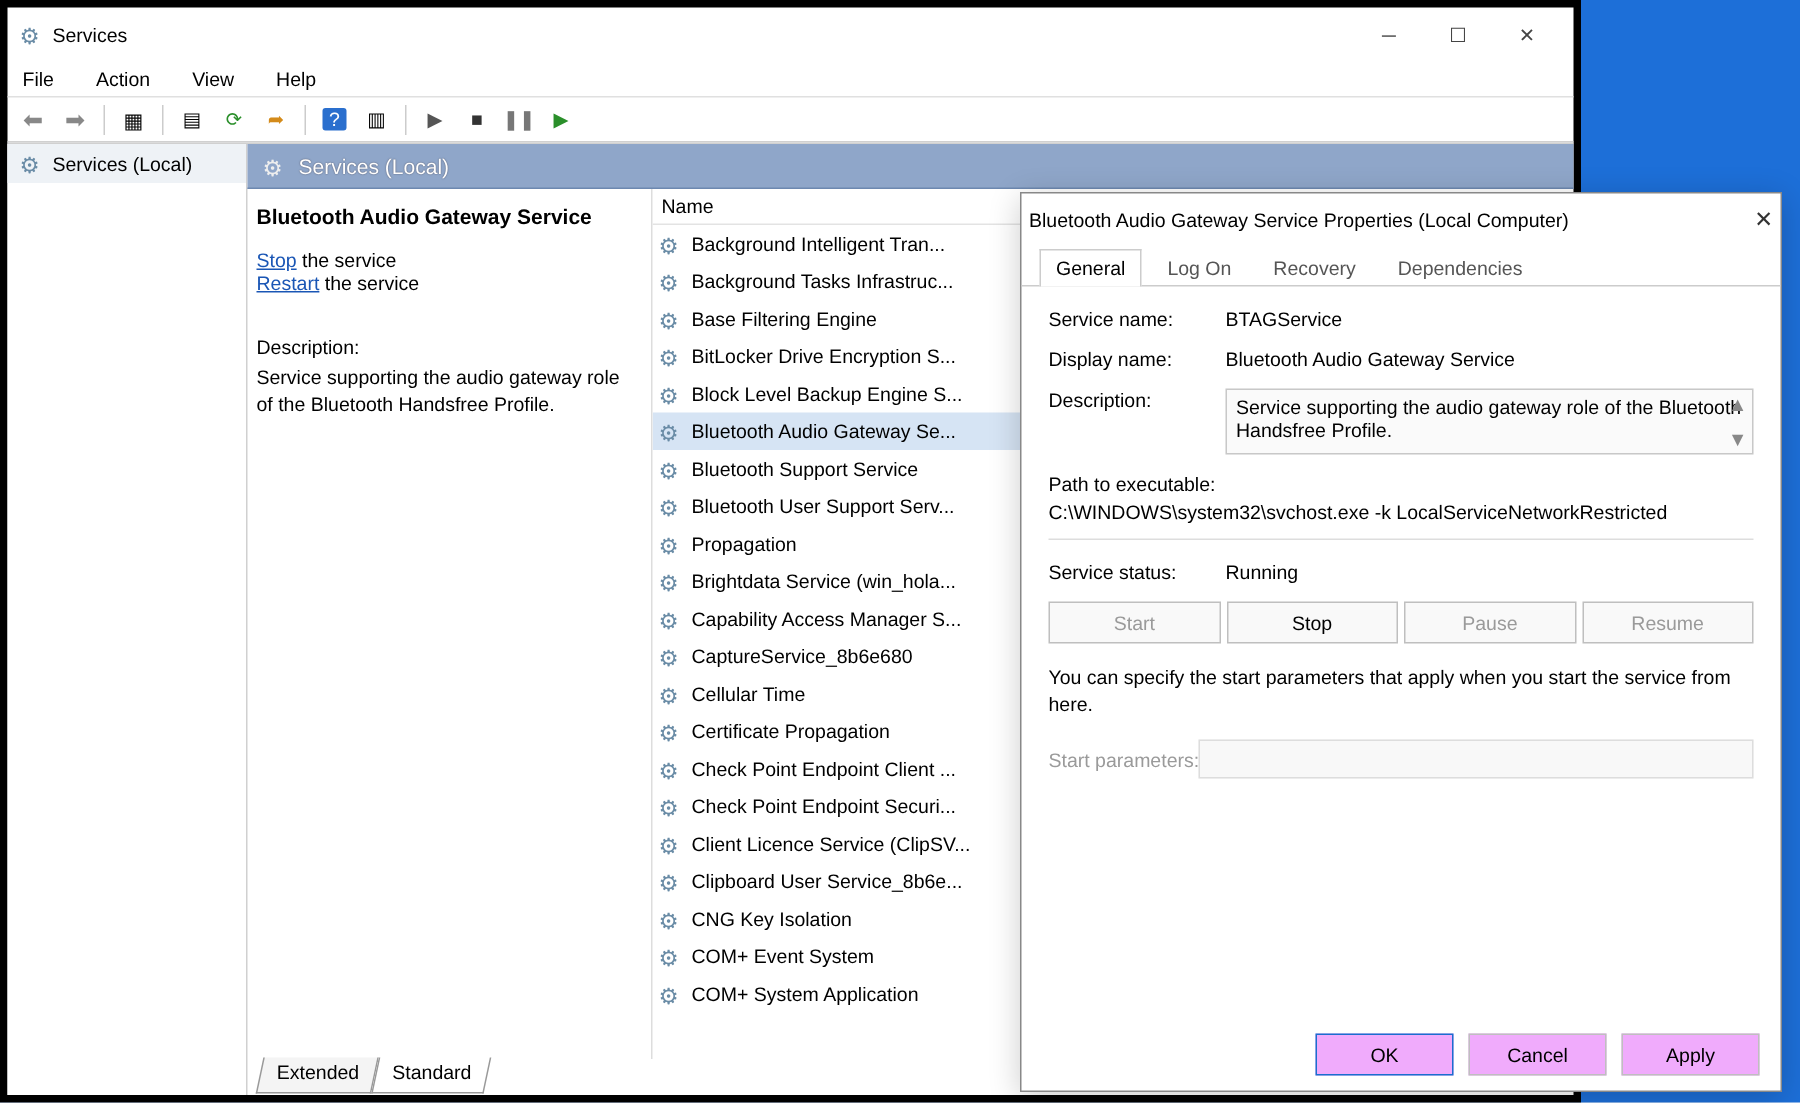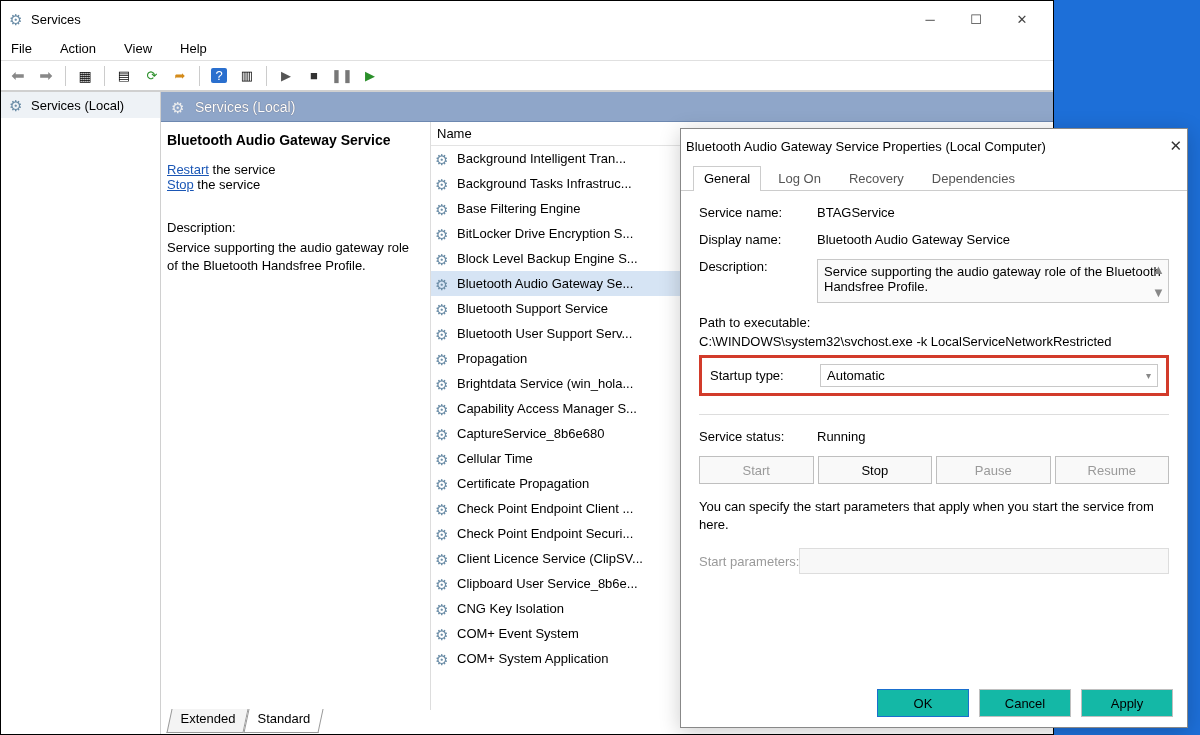--- a/index.html
+++ b/index.html
@@ -1,19 +1,19 @@
 <!DOCTYPE html>
 <html><head>
 <meta charset="utf-8">
 <style>
 * { box-sizing: border-box; margin: 0; padding: 0; font-family: "Segoe UI", Tahoma, sans-serif; font-size: 13px; }
 body { background: #1d6fd8; width: 1200px; height: 735px; overflow: hidden; position: relative; }
 
 
-.svc-window { position: absolute; left: 0; top: 0; width: 1054px; height: 735px; background: #fff; border: 1px solid #000000; }
+.svc-window { position: absolute; left: 0; top: 0; width: 1054px; height: 735px; background: #fff; border: 5px solid #000000; }
 .titlebar { height: 36px; display: flex; align-items: center; padding: 0 8px; }
 .titlebar .title { display: flex; align-items: center; gap: 6px; }
 .titlebar .ctl { margin-left: auto; display: flex; }
 .titlebar .ctl .btn { width: 46px; height: 30px; display: flex; align-items: center; justify-content: center; color: #444; }
 .gear-icon { width: 16px; height: 16px; display: inline-block; position: relative; }
 .gear-icon::before { content: "⚙"; font-size: 15px; color: #6a8ca6; }
 
 .menubar { height: 24px; display: flex; align-items: center; padding: 0 6px; gap: 20px; border-bottom: 1px solid #e0e0e0; }
 .menubar span { padding: 2px 4px; }
 
@@ -71,21 +71,21 @@
 .startup-row .combo { flex: 1; border: 1px solid #c8c8c8; padding: 3px 6px; display: flex; justify-content: space-between; align-items: center; background: #fff; }
 .hr { border: none; border-top: 1px solid #ddd; margin: 10px 0 14px; }
 .ctl-btns { display: flex; gap: 4px; margin-top: 8px; }
 .ctl-btns button { flex: 1; height: 28px; border: 1px solid #bfbfbf; background: #f9f9f9; }
 .ctl-btns button:disabled { color: #9a9a9a; }
 .hint { margin: 14px 0; line-height: 1.4; }
 .startparams { display: flex; align-items: center; }
 .startparams .lab { color: #9a9a9a; }
 .startparams input { flex: 1; height: 26px; border: 1px solid #ddd; background: #f8f8f8; padding: 0 6px; }
 .props-footer { position: absolute; bottom: 10px; right: 14px; display: flex; gap: 10px; }
-.props-footer button { width: 92px; height: 28px; border: 1px solid #1a6fce; background: #14b8a6; }
+.props-footer button { width: 92px; height: 28px; border: 1px solid #1a6fce; background: #f0abfc; }
 .props-footer button.secondary { border-color: #bfbfbf; }
 </style>
 </head>
 <body>
 
 <div class="svc-window">
   <div class="titlebar">
     <div class="title">
       <span class="gear-icon"></span>
       <span>Services</span>
@@ -156,22 +156,22 @@
     </div>
     <div class="content">
       <div class="content-hdr">
         <span class="gear-icon"></span>
         <span class="content-hdr-text">Services (Local)</span>
       </div>
       <div class="content-body">
         <div class="svc-detail">
           <h4>Bluetooth Audio Gateway Service</h4>
           <div class="actions">
+            <div><a>Stop</a><span> the service</span></div>
             <div><a>Restart</a><span> the service</span></div>
-            <div><a>Stop</a><span> the service</span></div>
           </div>
           <div class="desc-lbl">Description:</div>
           <div style="line-height:1.35">Service supporting the audio gateway role of the Bluetooth Handsfree Profile.</div>
         </div>
         <div class="svc-list">
           <div class="list-hdr">
             <div class="col"><span>Name</span><span class="sort">▲</span></div>
           </div>
           <div class="list-rows" id="list-rows">
               <div class="list-row">
@@ -298,27 +298,20 @@
               <span>▲</span>
               <span>▼</span>
             </div>
         </div>
       </div>
     </div>
     <div class="pathrow">
       <div>Path to executable:</div>
       <div style="margin-top:4px">C:\WINDOWS\system32\svchost.exe -k LocalServiceNetworkRestricted</div>
     </div>
-    <div class="startup-row">
-      <div class="lab">Startup type:</div>
-      <div class="combo">
-        <span>Automatic</span>
-        <span style="font-size:10px;color:#888">▾</span>
-      </div>
-    </div>
     <hr class="hr">
     <div class="prow">
       <div class="lab">Service status:</div>
       <div class="val">Running</div>
     </div>
     <div class="ctl-btns">
       <button disabled="">Start</button>
       <button>Stop</button>
       <button disabled="">Pause</button>
       <button disabled="">Resume</button>

